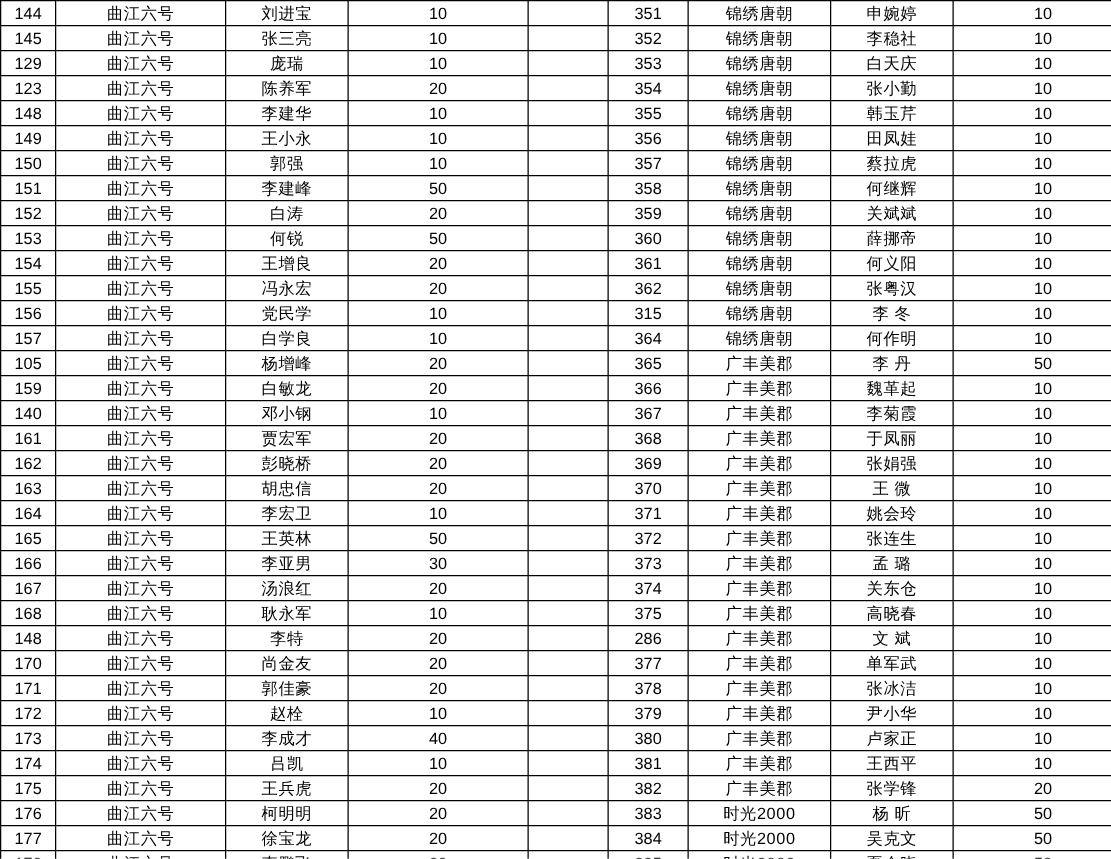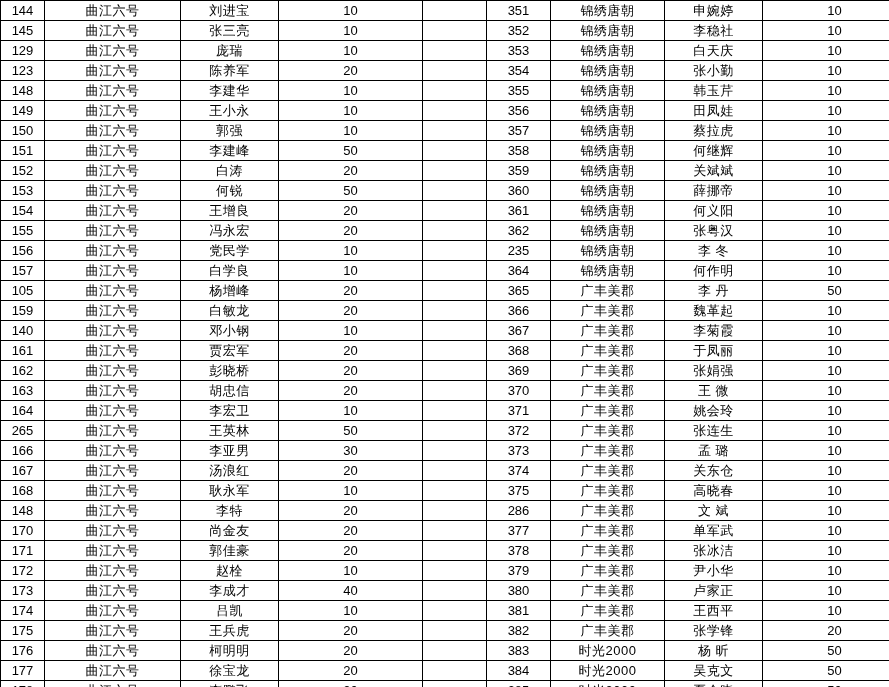--- a/index.html
+++ b/index.html
@@ -206,21 +206,21 @@
           <td class="cell-name">锦绣唐朝</td>
           <td class="cell-person">张粤汉</td>
           <td class="cell-amt">10</td>
         </tr>
         <tr>
           <td class="cell-idx">156</td>
           <td class="cell-name">曲江六号</td>
           <td class="cell-person">党民学</td>
           <td class="cell-amt">10</td>
           <td class="cell-blank"></td>
-          <td class="cell-idx">235</td>
+          <td class="cell-idx">315</td>
           <td class="cell-name">锦绣唐朝</td>
           <td class="cell-person">李 冬</td>
           <td class="cell-amt">10</td>
         </tr>
         <tr>
           <td class="cell-idx">157</td>
           <td class="cell-name">曲江六号</td>
           <td class="cell-person">白学良</td>
           <td class="cell-amt">10</td>
           <td class="cell-blank"></td>
@@ -300,21 +300,21 @@
           <td class="cell-name">曲江六号</td>
           <td class="cell-person">李宏卫</td>
           <td class="cell-amt">10</td>
           <td class="cell-blank"></td>
           <td class="cell-idx">371</td>
           <td class="cell-name">广丰美郡</td>
           <td class="cell-person">姚会玲</td>
           <td class="cell-amt">10</td>
         </tr>
         <tr>
-          <td class="cell-idx">265</td>
+          <td class="cell-idx">165</td>
           <td class="cell-name">曲江六号</td>
           <td class="cell-person">王英林</td>
           <td class="cell-amt">50</td>
           <td class="cell-blank"></td>
           <td class="cell-idx">372</td>
           <td class="cell-name">广丰美郡</td>
           <td class="cell-person">张连生</td>
           <td class="cell-amt">10</td>
         </tr>
         <tr>

